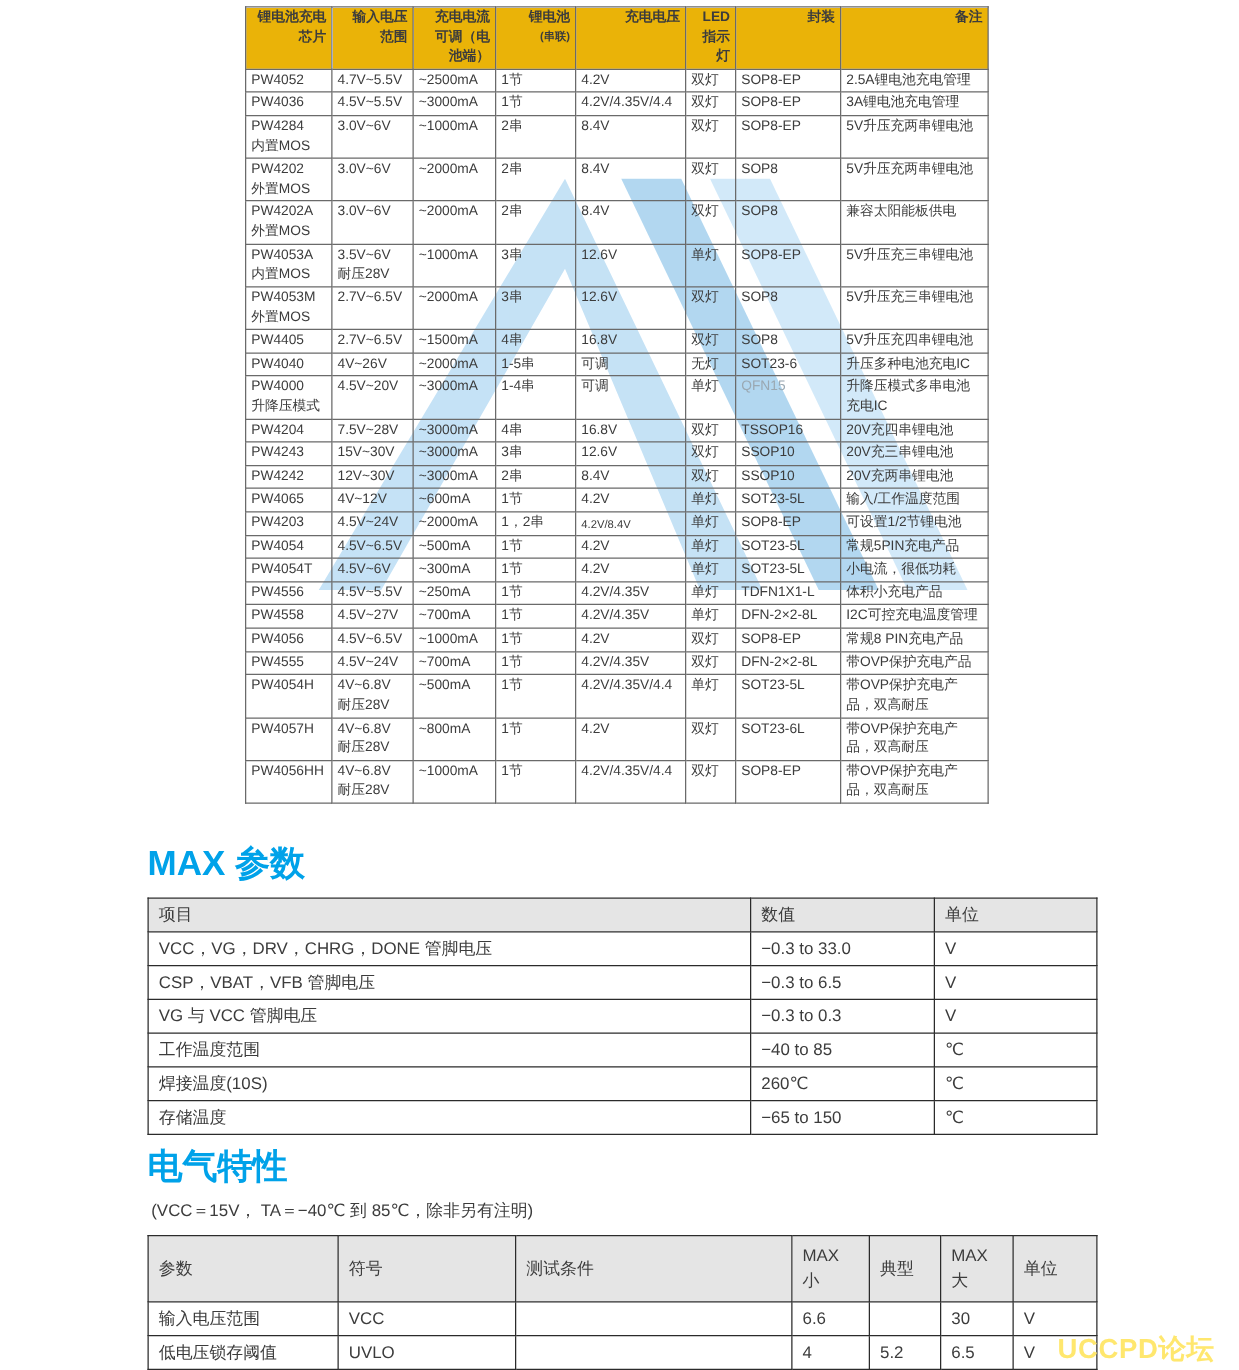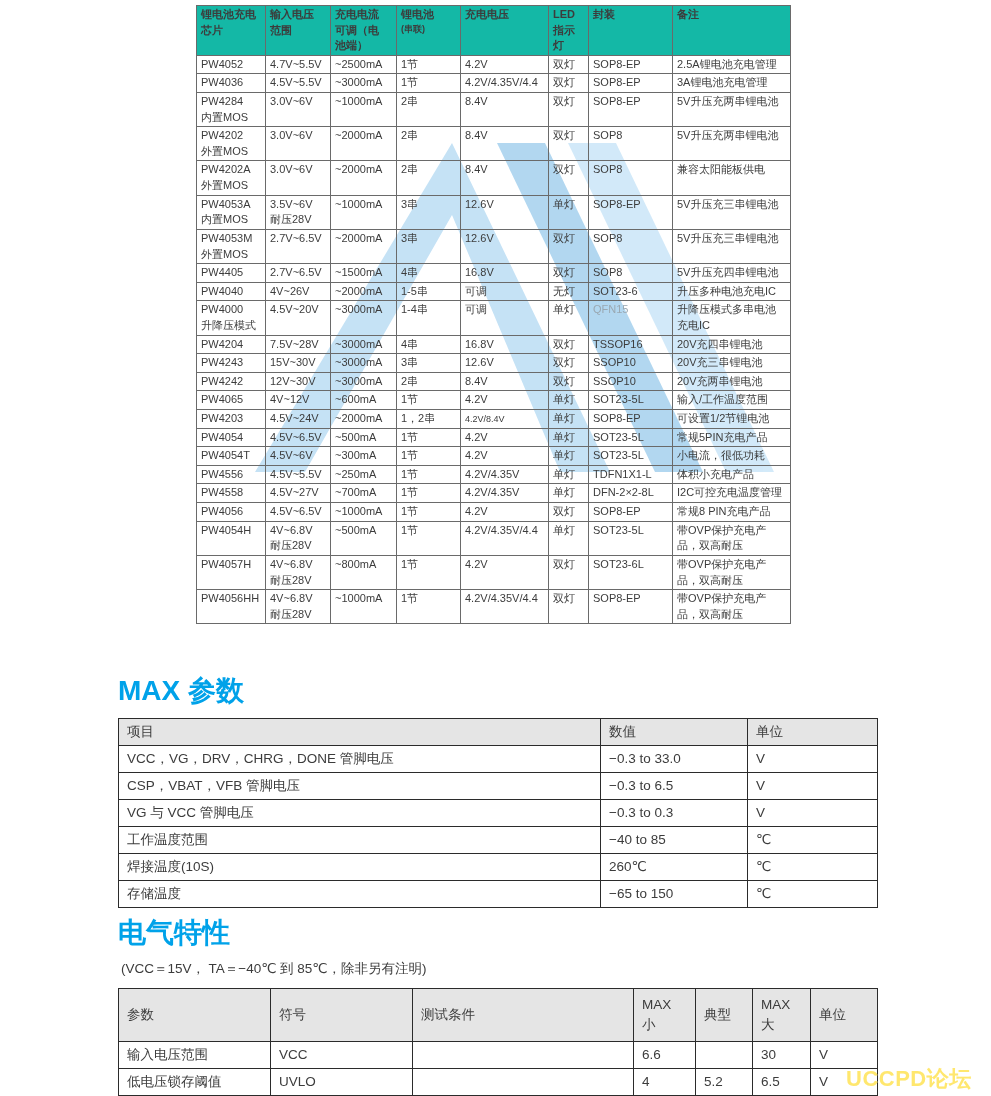--- a/index.html
+++ b/index.html
@@ -12,21 +12,21 @@
   .logo-wm{position:absolute;left:0;top:0;z-index:0;pointer-events:none;}
 
   table{border-collapse:collapse;table-layout:fixed;position:absolute;z-index:1;background:transparent;}
 
   
   .chip-table{left:196px;top:5px;width:594px;font-size:11px;}
   .chip-table th,.chip-table td{
     border:1px solid #6a6a6a;padding:1px 4px;vertical-align:top;text-align:left;
     white-space:pre-line;line-height:1.42;color:#3c3c3c;overflow:hidden;
   }
-  .chip-table th{background:#14b8a6;font-weight:bold;}
+  .chip-table th{background:#eab308;font-weight:bold;text-align:right;}
   .chip-table td.small{font-size:9px;padding-top:3px;}
   .chip-table td.muted{color:#9aa8b2;}
   .hsub{font-size:9px;font-weight:bold;}
 
   
   .sec-title{position:absolute;z-index:1;margin:0;font-size:28px;font-weight:bold;color:#00a2e9;line-height:26px;}
   #max-title{left:118px;top:678px;}
   #elec-title{left:118px;top:920px;}
   .note{position:absolute;z-index:1;left:121px;top:960px;font-size:13.5px;color:#3c3c3c;}
 
@@ -292,20 +292,30 @@
           <td>PW4056</td>
           <td>4.5V~6.5V</td>
           <td>~1000mA</td>
           <td>1节</td>
           <td>4.2V</td>
           <td>双灯</td>
           <td>SOP8-EP</td>
           <td>常规8 PIN充电产品</td>
         </tr>
         <tr>
+          <td>PW4555</td>
+          <td>4.5V~24V</td>
+          <td>~700mA</td>
+          <td>1节</td>
+          <td>4.2V/4.35V</td>
+          <td>双灯</td>
+          <td>DFN-2×2-8L</td>
+          <td>带OVP保护充电产品</td>
+        </tr>
+        <tr>
           <td>PW4054H</td>
           <td>4V~6.8V
 耐压28V</td>
           <td>~500mA</td>
           <td>1节</td>
           <td>4.2V/4.35V/4.4</td>
           <td>单灯</td>
           <td>SOT23-5L</td>
           <td>带OVP保护充电产品，双高耐压</td>
         </tr>

